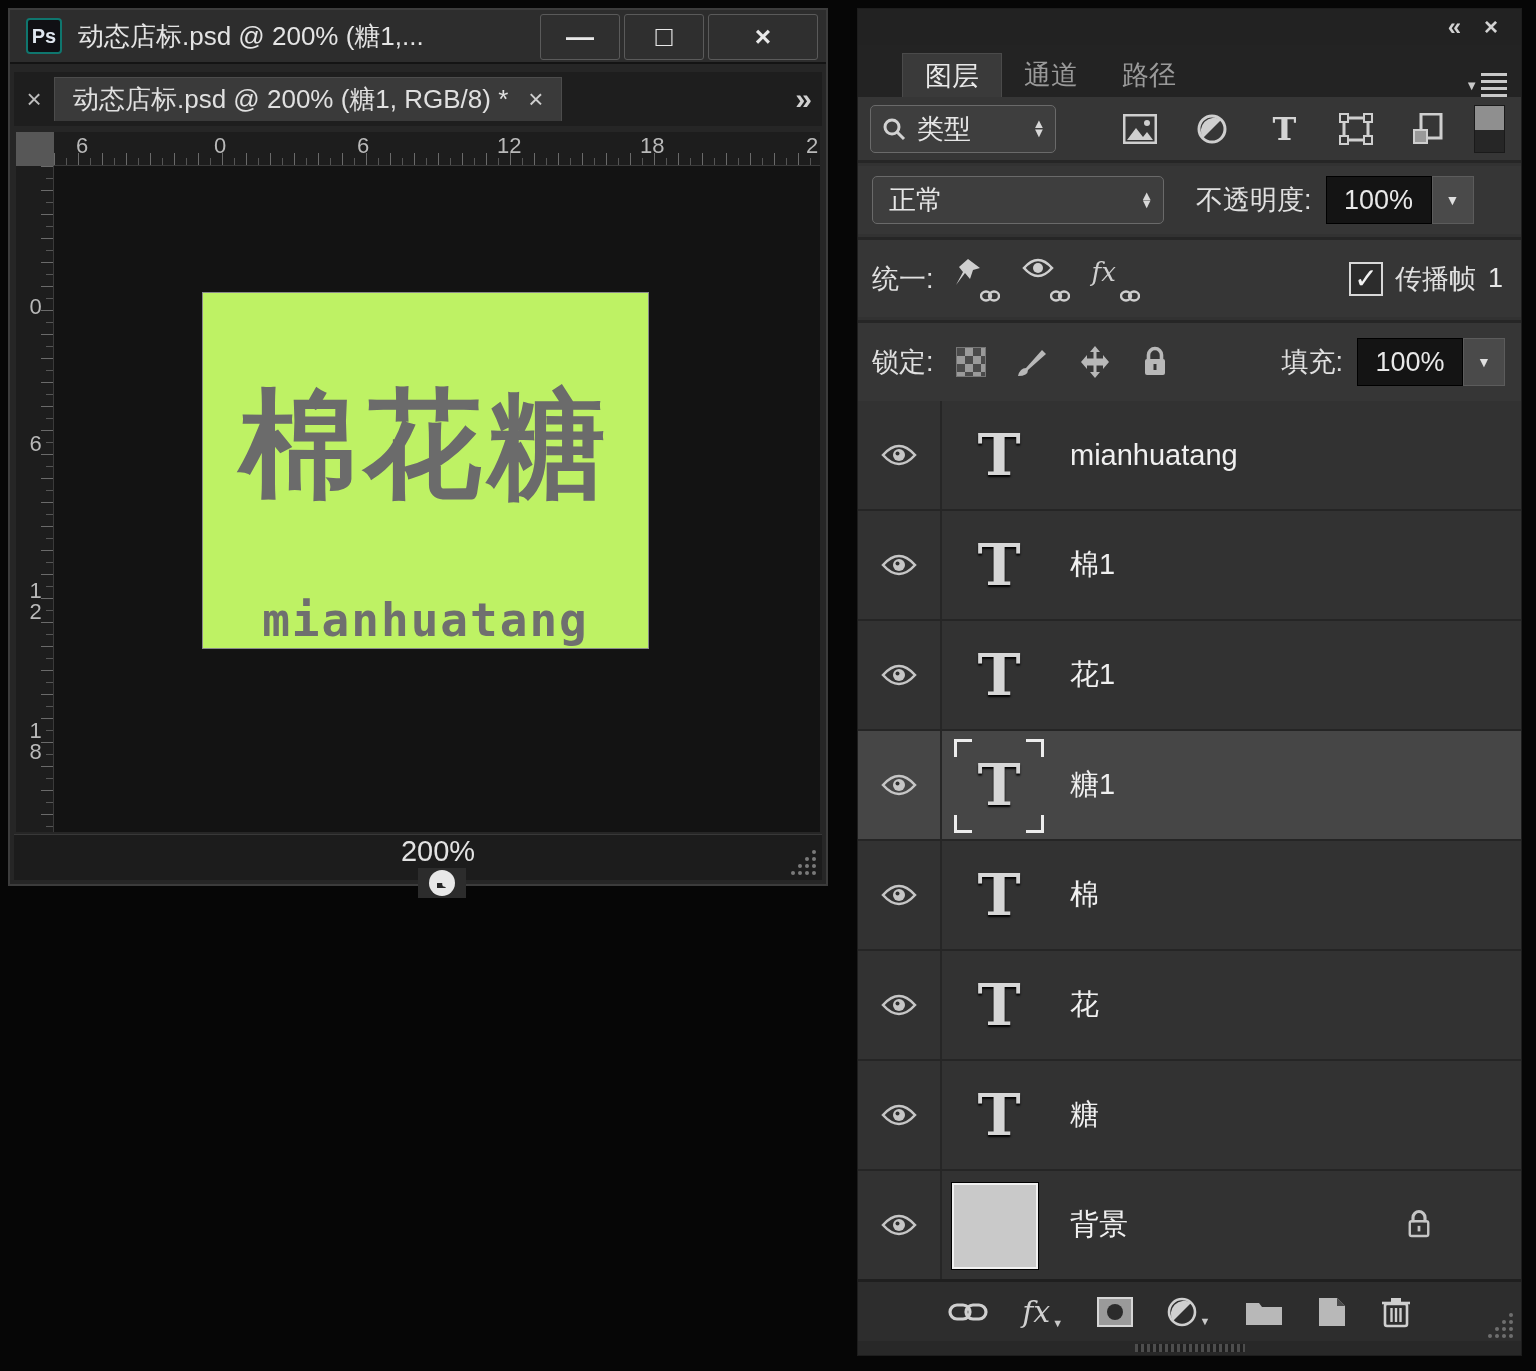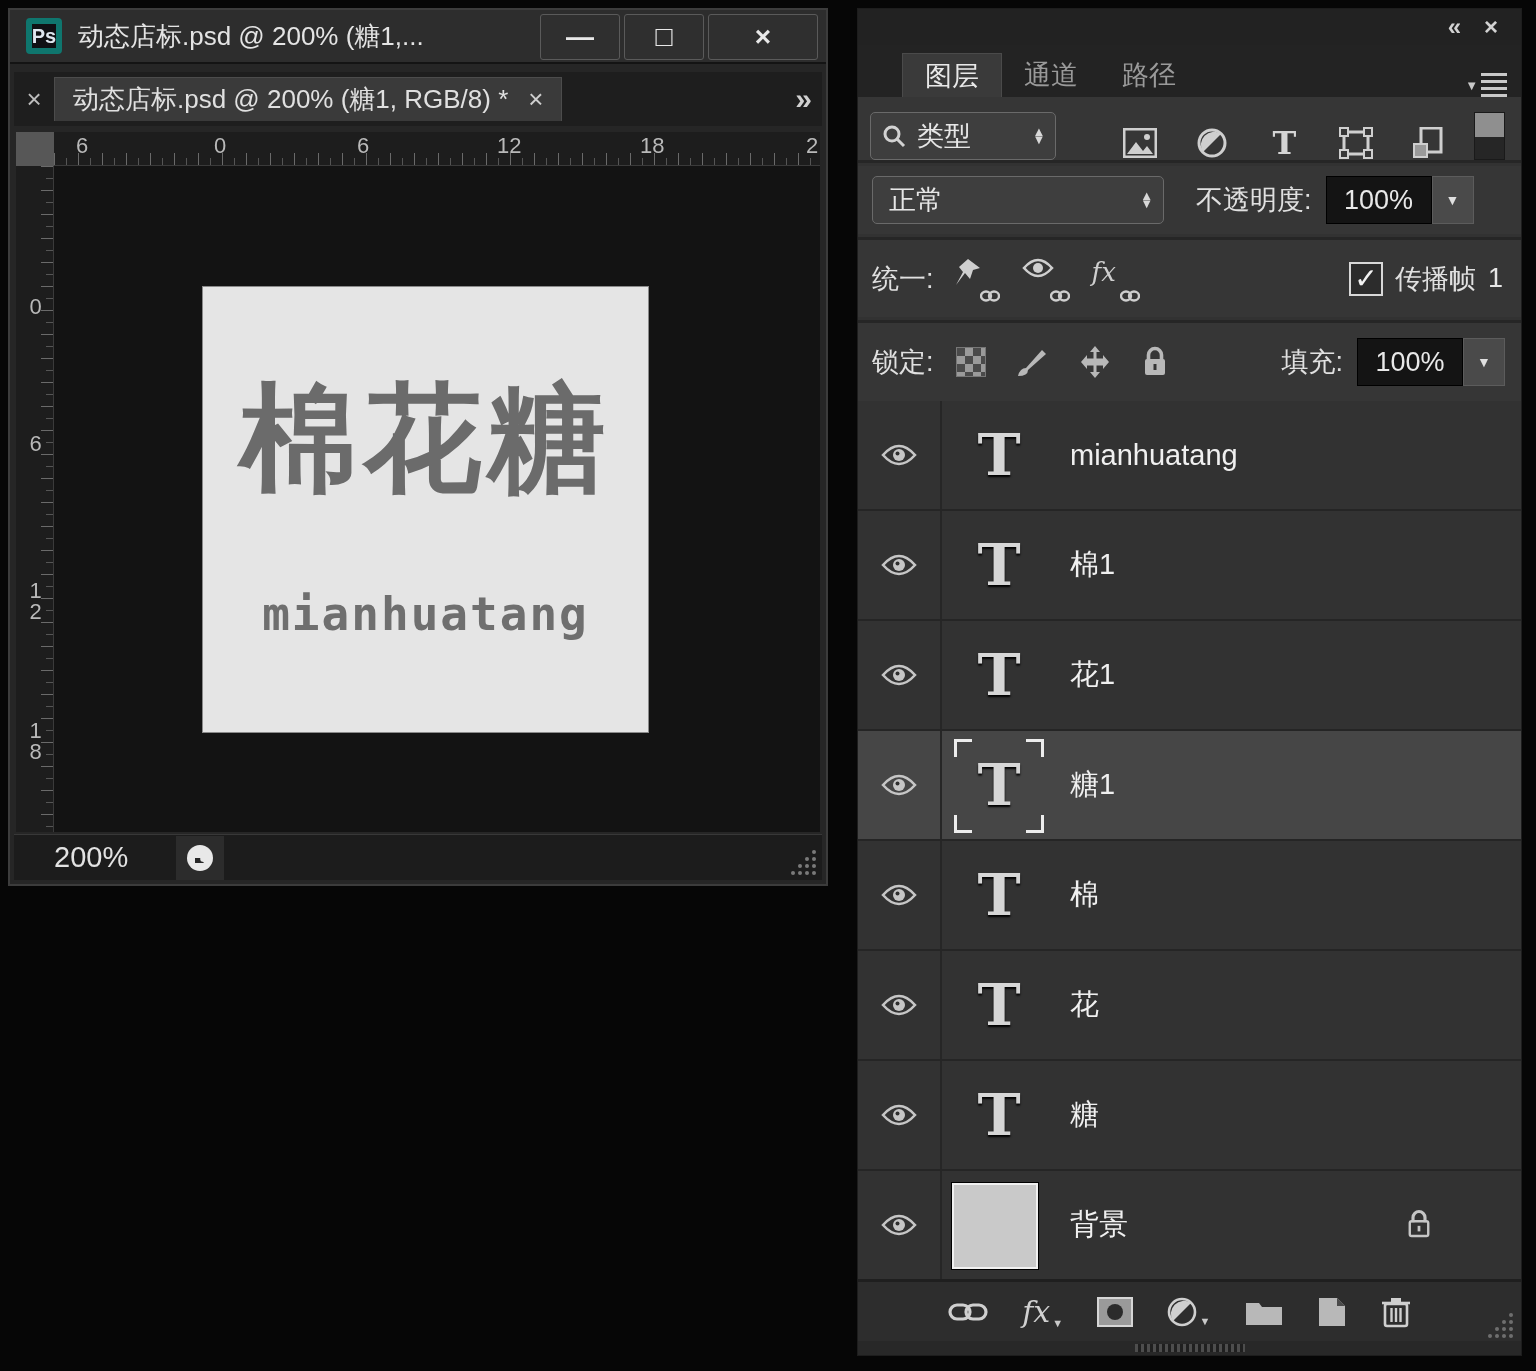--- a/index.html
+++ b/index.html
@@ -4,21 +4,21 @@
 <style>
   * { margin:0; padding:0; box-sizing:border-box; }
   html,body { width:1536px; height:1371px; background:#060606; overflow:hidden;
               font-family:"Liberation Sans", sans-serif; }
 
   
   .doc-window { position:absolute; left:8px; top:8px; width:820px; height:878px;
                 background:#262626; border:2px solid #3c3c3c; }
   .titlebar { position:absolute; left:0; top:0; right:0; height:54px; background:#2d2d2d;
               border-bottom:2px solid #141414; display:flex; align-items:center; }
-  .ps-badge { width:36px; height:36px; margin-left:16px; border:6px solid #0f766e; border-radius:4px;
+  .ps-badge { width:36px; height:36px; margin-left:16px; border:2px solid #0f766e; border-radius:4px;
               background:#101014; color:#dfe6ef; font-size:20px; font-weight:bold;
               display:flex; align-items:center; justify-content:center; }
   .title-text { margin-left:16px; color:#e4e4e4; font-size:26px; white-space:nowrap;
                 overflow:hidden; max-width:440px; }
   .win-btns { position:absolute; right:8px; top:4px; display:flex; height:46px; }
   .win-btn { width:80px; height:46px; background:#2f2f2f; border:1px solid #5a5a5a; border-radius:3px;
              color:#e8e8e8; font-size:28px; font-weight:bold; display:flex; align-items:center;
              justify-content:center; margin-left:4px; }
   .win-btn.close { width:110px; }
 
@@ -46,31 +46,31 @@
              border-right:1px solid #3a3a3a;
              background-image:
                repeating-linear-gradient(to bottom, #6a6a6a 0 1px, transparent 1px 24px),
                repeating-linear-gradient(to bottom, #555 0 1px, transparent 1px 12px);
              background-size:12px 100%, 7px 100%; background-position:right top, right top;
              background-repeat:no-repeat; }
   .v-ruler .rnum { position:absolute; left:6px; color:#b9b9b9; font-size:22px;
                    writing-mode:vertical-rl; text-orientation:upright; letter-spacing:-4px; }
 
   .canvas-area { position:absolute; left:44px; top:156px; right:6px; height:666px; background:#131313; }
-  .canvas { position:absolute; left:148px; top:120px; width:447px; height:447px; background:#e5e5e5;
+  .canvas { position:absolute; left:148px; top:126px; width:447px; height:357px; background:#bef264;
             border:1px solid #8a8a8a; }
   .canvas-cn { position:absolute; left:0; right:0; top:92px; text-align:center; color:#6b6b6b;
                font-family:"DejaVu Serif", serif; font-size:118px; font-weight:bold;
                letter-spacing:6px; line-height:1; }
   .canvas-py { position:absolute; left:0; right:0; top:300px; text-align:center; color:#6f6f6f;
                font-family:"DejaVu Sans Mono", monospace; font-size:46px; font-weight:bold;
                letter-spacing:2px; }
 
   .statusbar { position:absolute; left:4px; bottom:4px; right:4px; height:46px; background:#1c1c1c;
-               border-top:1px solid #383838; display:flex; align-items:center; }
+               border-top:1px solid #383838; display:flex; align-items:center;flex-direction:column; }
   .zoom-box { color:#e2e2e2; font-size:29px; margin-left:40px; }
   .status-icon-box { width:48px; height:44px; background:#2c2c2c; margin-left:48px;
                      display:flex; align-items:center; justify-content:center; }
   .grip { position:absolute; right:4px; bottom:4px; width:30px; height:30px; }
 
   
   .panel { position:absolute; left:857px; top:8px; width:665px; height:1348px; background:#323232;
            border:1px solid #1d1d1d; }
   .panel-header { position:absolute; left:0; top:0; right:0; height:36px; background:#222;
                   display:flex; align-items:center; justify-content:flex-end; }
@@ -79,21 +79,21 @@
   .panel-tabs { position:absolute; left:0; top:36px; right:0; height:52px; background:#232323;
                 display:flex; align-items:flex-end;padding-left:44px; }
   .ptab { height:44px; padding:0 22px; display:flex; align-items:center; color:#9a9a9a; font-size:27px; }
   .ptab.active { background:#3a3a3a; color:#e8e8e8; border:1px solid #4a4a4a; border-bottom:none; }
   .panel-menu { margin-left:auto; margin-right:14px; display:flex; align-items:center; gap:3px; }
   .pm-arrow { color:#c9c9c9; font-size:13px; }
   .pm-lines { display:flex; flex-direction:column; gap:4px; }
   .pm-lines i { display:block; width:26px; height:3px; background:#c9c9c9; }
 
   .filter-row { position:absolute; left:0; top:88px; right:0; height:66px; background:#363636;
-                border-bottom:3px solid #262626; display:flex; align-items:flex-end;gap:28px; }
+                border-bottom:3px solid #262626; display:flex; align-items:center;gap:28px; }
   .combo { height:48px; background:#3e3e3e; border:1px solid #6a6a6a; border-radius:5px;
            display:flex; align-items:center; color:#e6e6e6; }
   .kind-combo { width:196px; margin-left:12px; }
   .kind-combo .combo-label { font-size:27px; margin-left:10px; }
   .spinner { margin-left:auto; margin-right:10px; display:flex; flex-direction:column; line-height:0.62; }
   .spinner span { color:#d8d8d8; font-size:13px; }
   .filter-icons { display:flex; align-items:center; gap:36px; margin-left:38px; }
   .f-icon { width:36px; height:34px; display:flex; align-items:center; justify-content:center; }
   .f-icon.text-t { color:#d4d4d4; font-family:"DejaVu Serif", serif; font-size:32px; font-weight:bold; }
   .filter-toggle { margin-left:auto; margin-right:16px; width:32px; height:48px; background:#262626;

